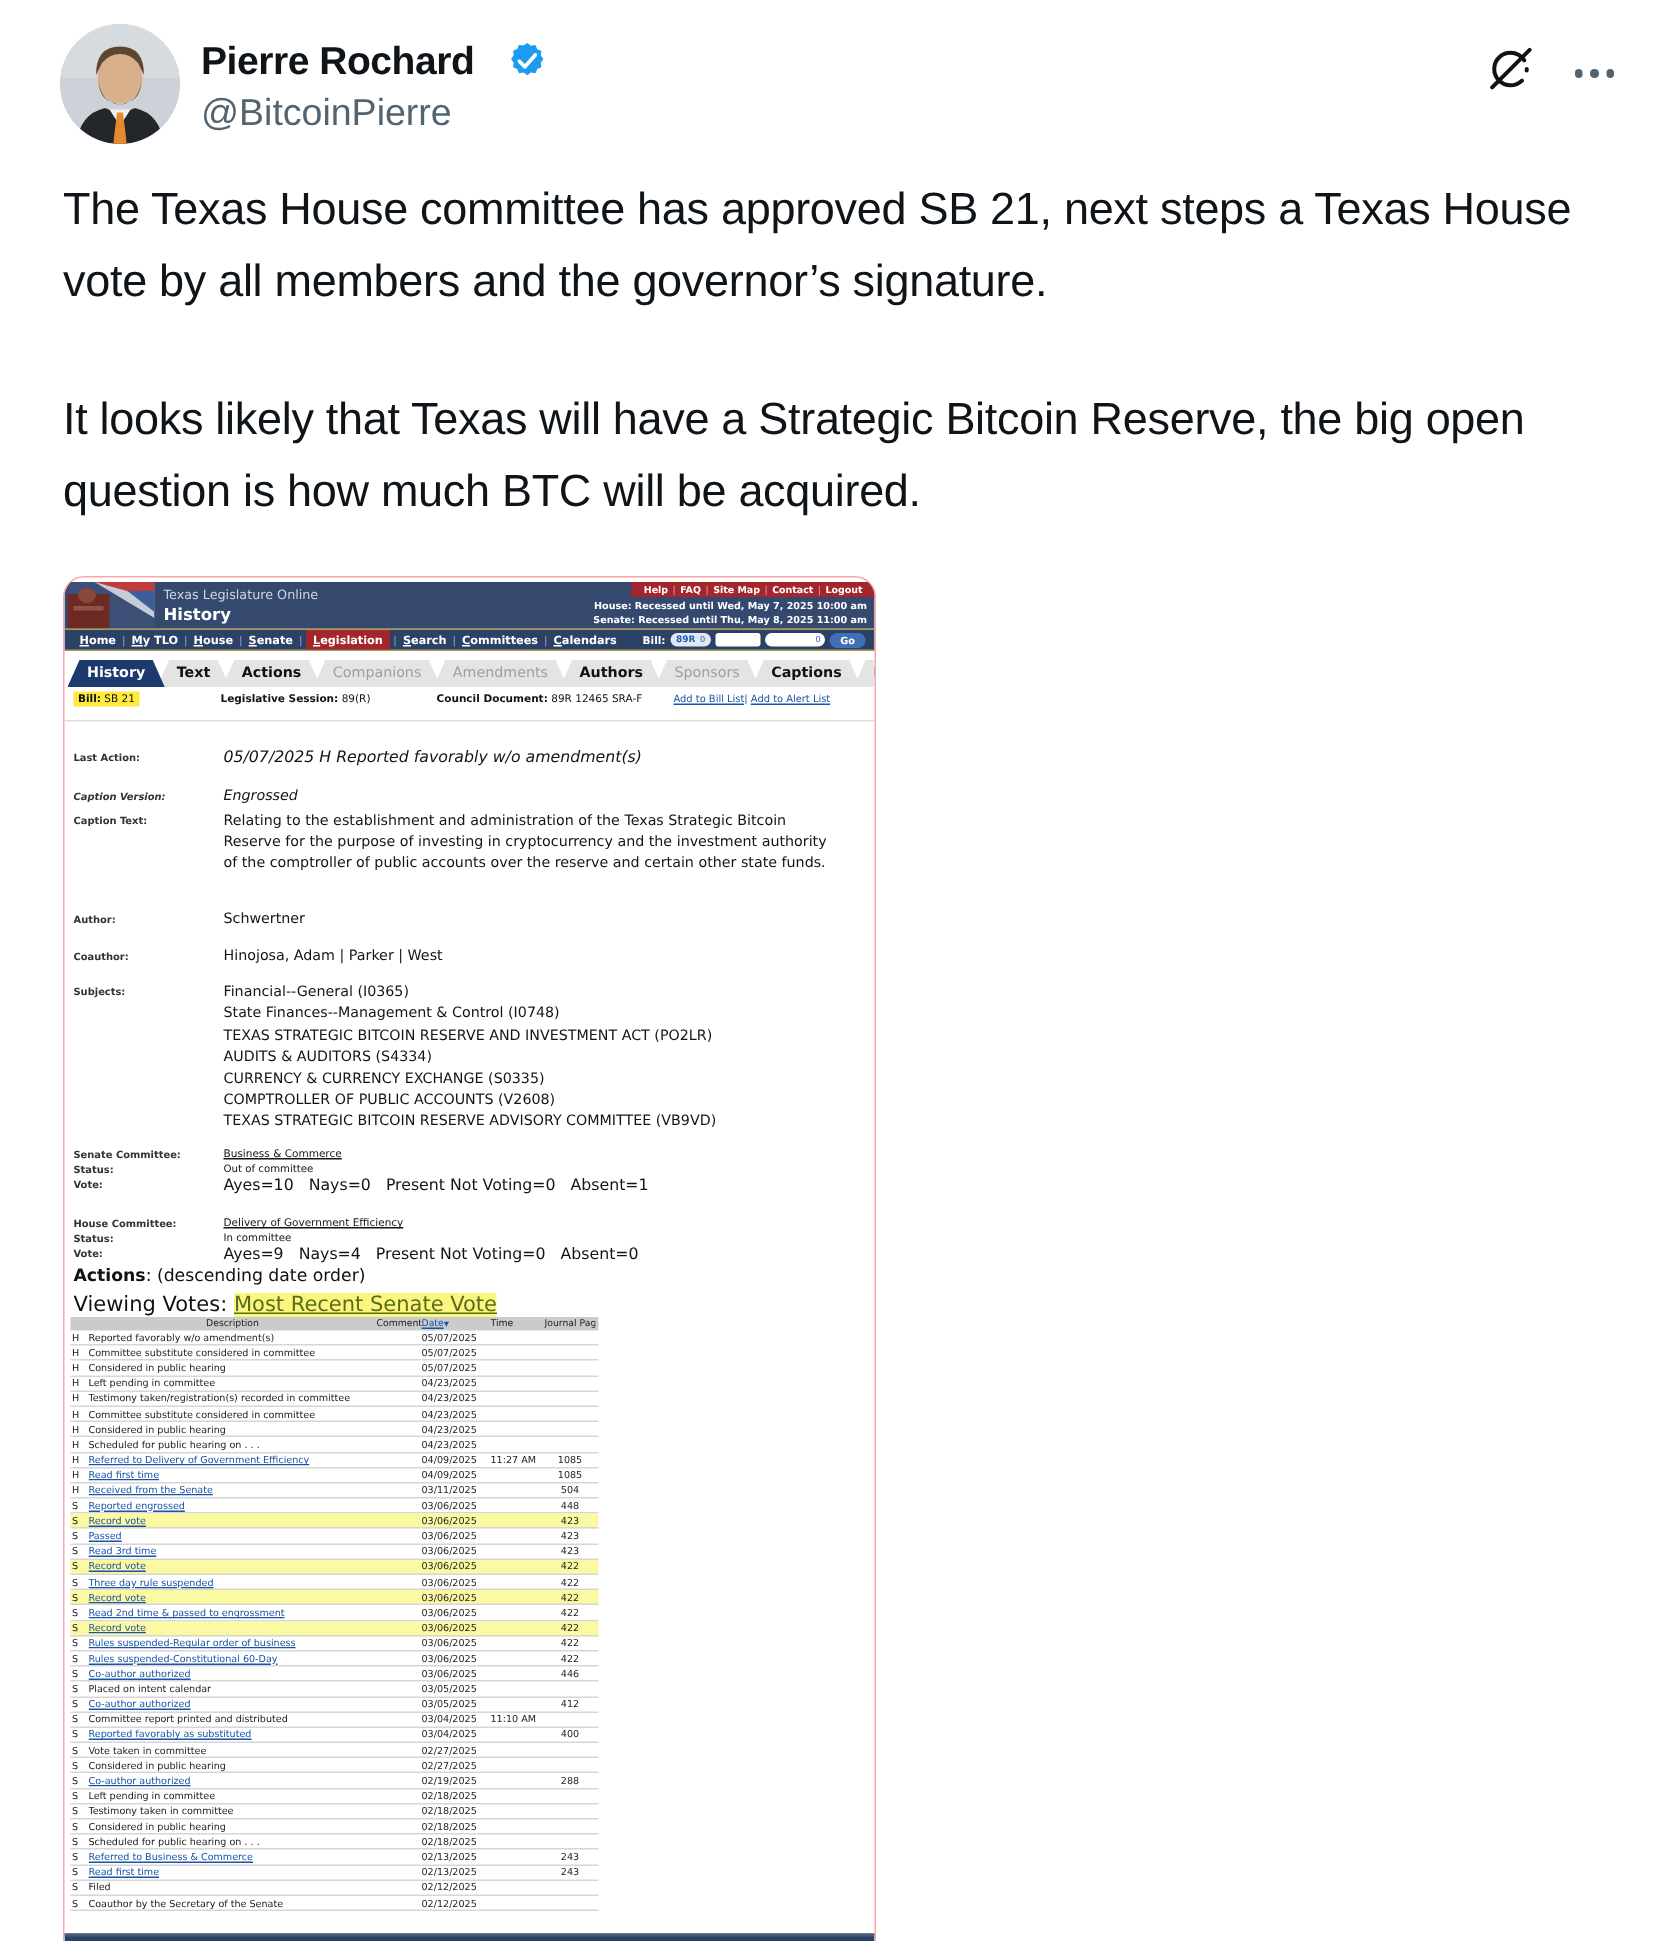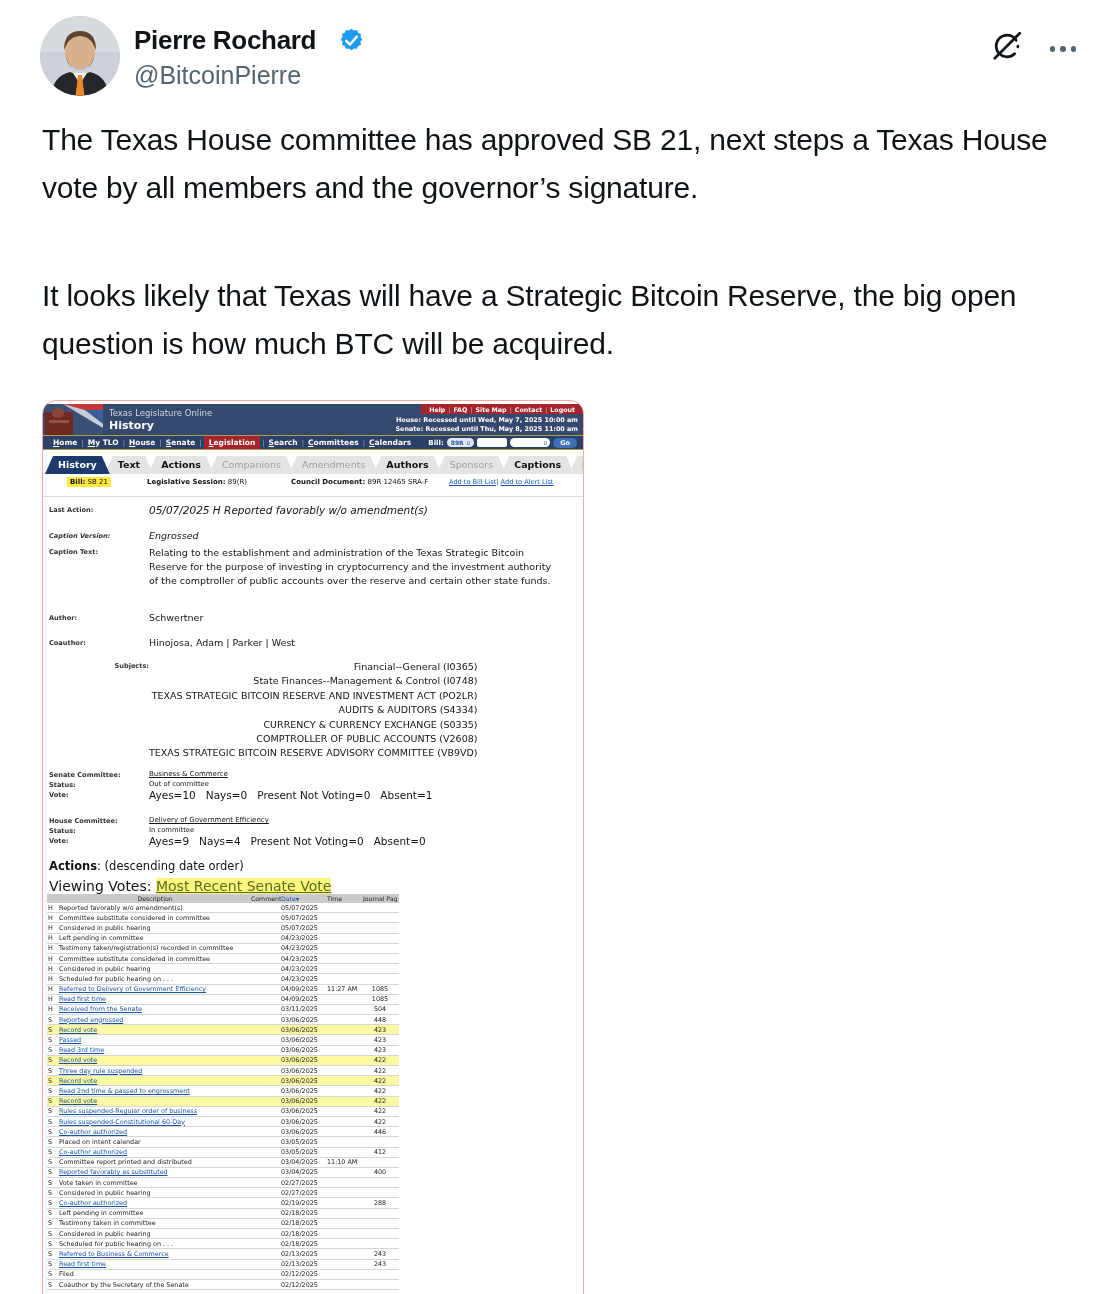--- a/index.html
+++ b/index.html
@@ -13,21 +13,21 @@
   .name-row{display:flex;align-items:center;gap:22px;}
   .name{font-size:26px;font-weight:700;color:#0f1419;letter-spacing:-0.3px;}
   .handle{font-size:25px;color:#536471;margin-top:5px;}
   .head-actions{margin-left:auto;display:flex;align-items:center;gap:26px;padding-top:13px;}
   .dots{display:flex;gap:5px;align-items:center;padding-top:6px;}
   .dot{width:5.5px;height:5.5px;border-radius:50%;background:#536471;}
 
   
   .t-body{padding:20px 44px 0 42px;}
   .t-body p{margin:0;font-size:30px;line-height:48px;color:#0f1419;letter-spacing:-0.2px;}
-  .t-body p + p{margin-top:60px;}
+  .t-body p + p{margin-top:44px;}
 
   
   .tlo-card{position:relative;margin:32px 0 0 42px;width:540px;height:920px;
             border:1px solid #fca5a5;border-radius:14px;overflow:hidden;background:#fff;
             font-family:"DejaVu Sans",sans-serif;}
 
   .tlo-top{position:absolute;left:0;top:3px;width:100%;height:31px;background:#35496f;}
   .tlo-logo{position:absolute;left:2px;top:0;width:58px;height:31px;}
   .site-title{position:absolute;left:66px;top:4px;font-size:8.5px;color:#cfd5e2;white-space:nowrap;}
   .hist-title{position:absolute;left:66px;top:15px;font-size:11px;font-weight:700;color:#fff;}
@@ -49,29 +49,29 @@
   .bc-input{width:30px;height:9px;background:#fff;border:none;border-radius:2px;}
   .bc-pill2{background:#fff;border-radius:6px;width:40px;height:9px;display:flex;align-items:center;justify-content:flex-end;padding:0 3px;box-sizing:border-box;}
   .bc-go{background:#3f6fb5;border-radius:8px;height:10px;padding:0 7px;display:flex;align-items:center;font-size:6.5px;font-weight:700;color:#fff;}
 
   .tabs{position:absolute;left:2px;top:55px;width:620px;height:18px;display:flex;}
   .tab{position:relative;height:18px;line-height:18px;padding:0 13px;font-size:9.5px;font-weight:700;color:#111;
        background:#e4e4e4;clip-path:polygon(8px 0,calc(100% - 8px) 0,100% 100%,0 100%);margin-right:-5px;white-space:nowrap;}
   .tab-active{background:#1d3a6d;color:#fff;z-index:2;}
   .tab-disabled{color:#9aa0a6;font-weight:400;}
 
-  .bb-bill{position:absolute;left:6px;top:76px;background:#ffe93c;padding:1px 3px;font-size:7px;color:#111;white-space:nowrap;margin-left:18px;}
+  .bb-bill{position:absolute;left:6px;top:76px;background:#ffe93c;padding:1px 3px;font-size:7px;color:#111;white-space:nowrap;}
   .bb-sess{position:absolute;left:104px;top:77px;font-size:7px;color:#111;white-space:nowrap;}
   .bb-council{position:absolute;left:248px;top:77px;font-size:7px;color:#111;white-space:nowrap;}
   .bb-links{position:absolute;left:406px;top:77px;font-size:6.6px;white-space:nowrap;}
   .blue-link{color:#1a54a6;text-decoration:underline;}
   .b{font-weight:700;}
   .rule{position:absolute;left:0;top:95px;width:100%;height:1px;background:#dedede;}
 
-  .frow{position:absolute;left:6px;display:flex;}
+  .frow{position:absolute;left:6px;display:flex;margin-top:11px;}
   .flabel{width:100px;flex:none;font-size:6.6px;font-weight:700;color:#333;padding-top:2px;}
   .fvalue{font-size:9.5px;color:#141414;}
   .la-val{font-style:italic;font-size:10.5px;}
   .cap-val{width:412px;line-height:13.8px;}
   .subject-line{font-size:9.5px;line-height:14.4px;color:#141414;white-space:nowrap;}
   .cmt-link{font-size:7px;padding-top:1px;}
   .st-val{font-size:6.8px;padding-top:1px;}
   .vote-val{font-size:10.5px;white-space:pre;}
 
   .actions-line{position:absolute;left:6px;top:458px;font-size:11.5px;color:#111;}
@@ -250,21 +250,21 @@
       <span class="fvalue cap-val">Relating to the establishment and administration of the Texas Strategic Bitcoin Reserve for the purpose of investing in cryptocurrency and the investment authority of the comptroller of public accounts over the reserve and certain other state funds.</span>
     </div>
     <div class="frow" style="top:211px;">
       <span class="flabel">Author:</span>
       <span class="fvalue">Schwertner</span>
     </div>
     <div class="frow" style="top:236px;">
       <span class="flabel">Coauthor:</span>
       <span class="fvalue">Hinojosa, Adam | Parker | West</span>
     </div>
-    <div class="frow" style="top:259px;text-align:right;">
+    <div class="frow" style="top:259px;">
       <span class="flabel">Subjects:</span>
       <span class="fvalue">
           <div class="subject-line">Financial--General (I0365)</div>
           <div class="subject-line">State Finances--Management &amp; Control (I0748)</div>
           <div class="subject-line">TEXAS STRATEGIC BITCOIN RESERVE AND INVESTMENT ACT (PO2LR)</div>
           <div class="subject-line">AUDITS &amp; AUDITORS (S4334)</div>
           <div class="subject-line">CURRENCY &amp; CURRENCY EXCHANGE (S0335)</div>
           <div class="subject-line">COMPTROLLER OF PUBLIC ACCOUNTS (V2608)</div>
           <div class="subject-line">TEXAS STRATEGIC BITCOIN RESERVE ADVISORY COMMITTEE (VB9VD)</div>
         </span>

